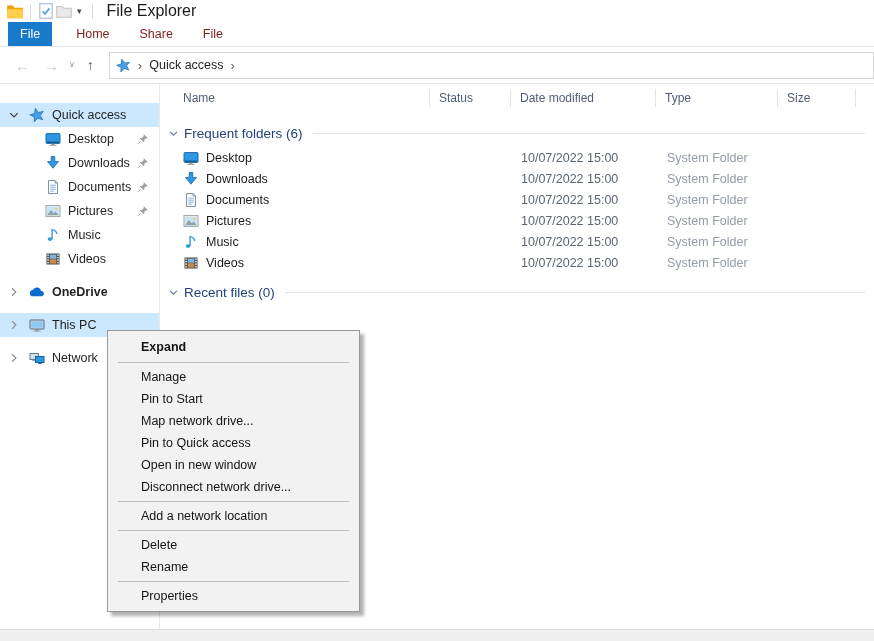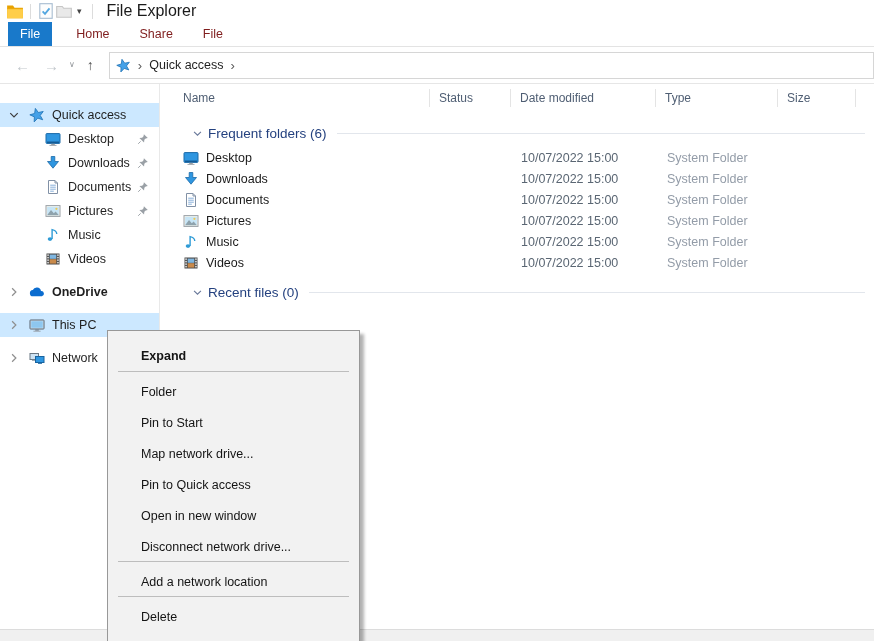--- a/index.html
+++ b/index.html
@@ -50,34 +50,34 @@
   .side-pin{width:12px;height:12px;margin-left:auto;margin-right:10px;flex:0 0 12px;}
   .side-gap{height:9px;}
 
   
   .content{position:absolute;left:161px;top:84px;width:713px;height:545px;background:#fff;}
   .col-grid{display:grid;grid-template-columns:269px 81px 145px 122px 78px 1fr;}
   .colheader{height:27px;align-items:center;}
   .colheader .hcell{font-size:12px;color:#4f5e73;border-right:1px solid #e4e4e4;height:18px;line-height:18px;padding-left:9px;white-space:nowrap;overflow:hidden;}
   .colheader .hcell.first{padding-left:22px;}
   .colheader .hcell.last{border-right:none;}
-  .group-hdr{display:flex;align-items:center;height:22px;margin-top:11px;padding-left:24px;}
+  .group-hdr{display:flex;align-items:center;height:22px;margin-top:11px;}
   .group-hdr .g-chev{width:11px;height:11px;margin-left:7px;color:#68789a;flex:0 0 11px;}
   .group-hdr .g-lbl{margin-left:5px;font-size:13.5px;color:#24417f;white-space:nowrap;}
   .group-hdr .g-rule{flex:1;border-top:1px solid #e2e6ec;margin-left:10px;margin-right:9px;}
   .filerows{margin-top:3px;}
   .file-row{height:21px;align-items:center;font-size:12.5px;}
   .file-row .namecell{display:flex;align-items:center;padding-left:22px;color:#1a1a1a;}
   .file-row .f-ic{width:16px;height:16px;margin-right:7px;flex:0 0 16px;}
   .file-row .datecell{padding-left:10px;color:#5a6673;white-space:nowrap;}
   .file-row .typecell{padding-left:11px;color:#939ca8;white-space:nowrap;}
 
   
   .ctxmenu{position:absolute;left:107px;top:330px;width:253px;background:#f2f2f2;border:1px solid #989898;box-shadow:4px 4px 3px rgba(0,0,0,0.30);padding:4px 0;z-index:20;box-sizing:border-box;}
-  .ctx-item{height:22px;line-height:22px;padding-left:33px;font-size:12.5px;color:#141414;white-space:nowrap;margin-top:9px;}
+  .ctx-item{height:22px;line-height:22px;padding-left:33px;font-size:12.5px;color:#141414;white-space:nowrap;}
   .ctx-item.bold{font-weight:bold;height:24px;line-height:24px;}
   .ctx-sep{border-top:1px solid #bdbdbd;margin:3px 10px;}
 
   
   .statusbar{position:absolute;left:0;top:629px;width:874px;height:12px;background:#f0f0f0;border-top:1px solid #dcdcdc;}
 
   .ic{width:100%;height:100%;display:block;}
 </style>
 </head>
 <body>
@@ -472,21 +472,21 @@
       </span>
     <span class="g-lbl">Recent files (0)</span>
     <span class="g-rule"></span>
   </div>
 
 </div>
 
 <div class="ctxmenu">
   <div class="ctx-item bold">Expand</div>
   <div class="ctx-sep"></div>
-  <div class="ctx-item">Folder</div>
+  <div class="ctx-item">Manage</div>
   <div class="ctx-item">Pin to Start</div>
   <div class="ctx-item">Map network drive...</div>
   <div class="ctx-item">Pin to Quick access</div>
   <div class="ctx-item">Open in new window</div>
   <div class="ctx-item">Disconnect network drive...</div>
   <div class="ctx-sep"></div>
   <div class="ctx-item">Add a network location</div>
   <div class="ctx-sep"></div>
   <div class="ctx-item">Delete</div>
   <div class="ctx-item">Rename</div>

